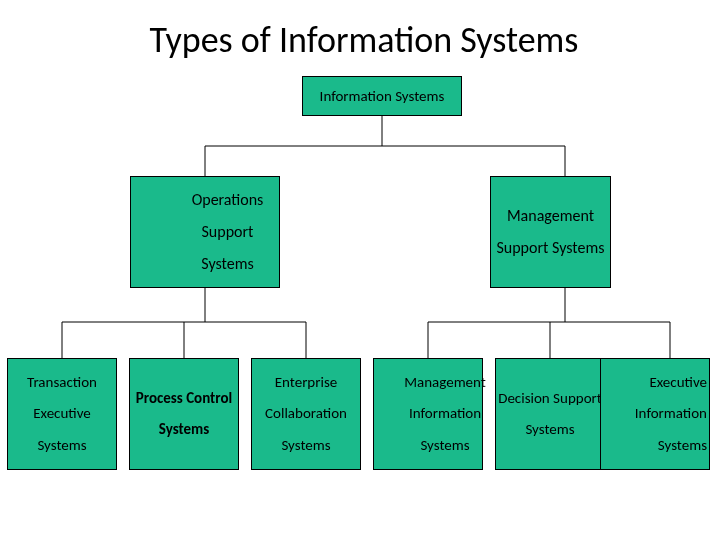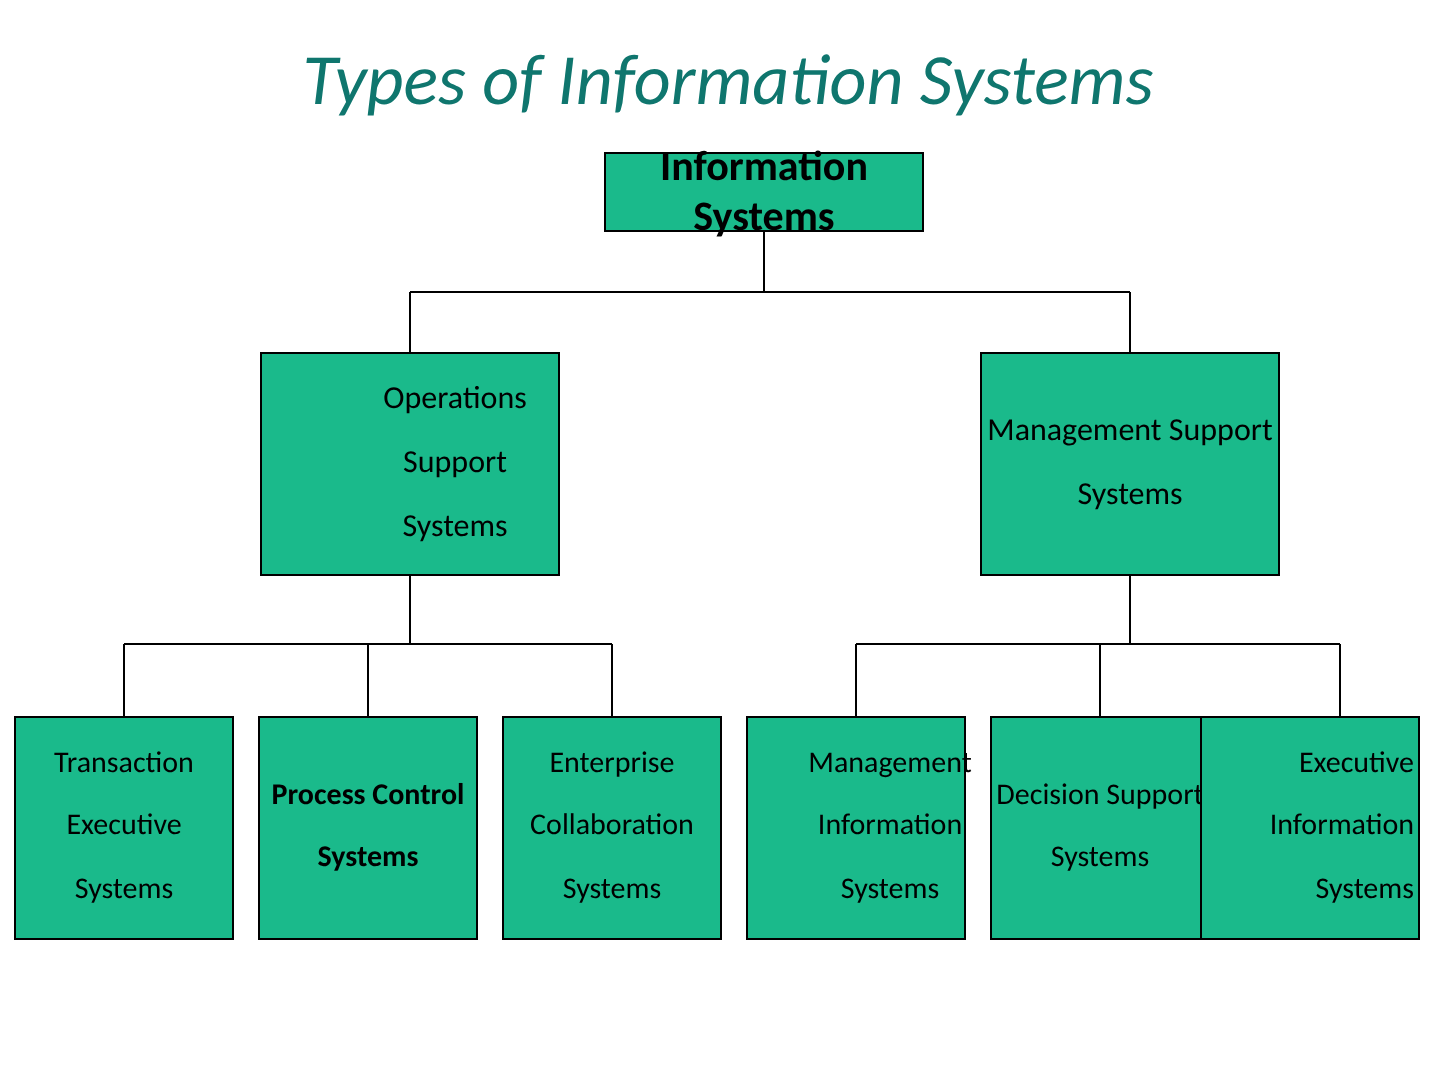--- a/index.html
+++ b/index.html
@@ -11,43 +11,42 @@
       position: relative;
       overflow: hidden;
     }
     .title {
       position: absolute;
       top: 18px;
       left: 0;
       width: 100%;
       text-align: center;
       font-size: 36px;
-      color: #0f766e;
+      color: #000000;
       font-weight: 400;
-      font-style: italic;
     }
     .node {
       position: absolute;
       background: #1aba8b;
       border: 1.5px solid #000;
       display: flex;
       flex-direction: column;
       justify-content: center;
       align-items: center;
       text-align: center;
       font-size: 16px;
       color: #000;
       line-height: 2.0;
       padding: 4px 2px;
     }
     
-    .n0 { left: 302px; top: 76px; width: 160px; height: 40px; font-weight: bold; font-size: 21px; line-height: 1.2;}
+    .n0 { left: 302px; top: 76px; width: 160px; height: 40px; font-weight: normal; font-size: 15px; line-height: 1.2;}
     
     .n1 { left: 130px; top: 176px; width: 150px; height: 112px; padding-left: 47px; }
-    .n2 { left: 490px; top: 176px; width: 150px; height: 112px; }
+    .n2 { left: 490px; top: 176px; width: 121px; height: 112px; }
     
     .leaf { top: 358px; width: 110px; height: 112px; font-size: 15px; line-height: 2.1;}
     .l0 { left: 7px; }
     .l1 { left: 129px; font-weight: bold; }
     .l2 { left: 251px; }
     .l3 { left: 373px; padding-left: 36px; }
     .l4 { left: 495px; }
     .l5 { left: 600px; text-align: right; }
     svg.connectors {
       position: absolute;

